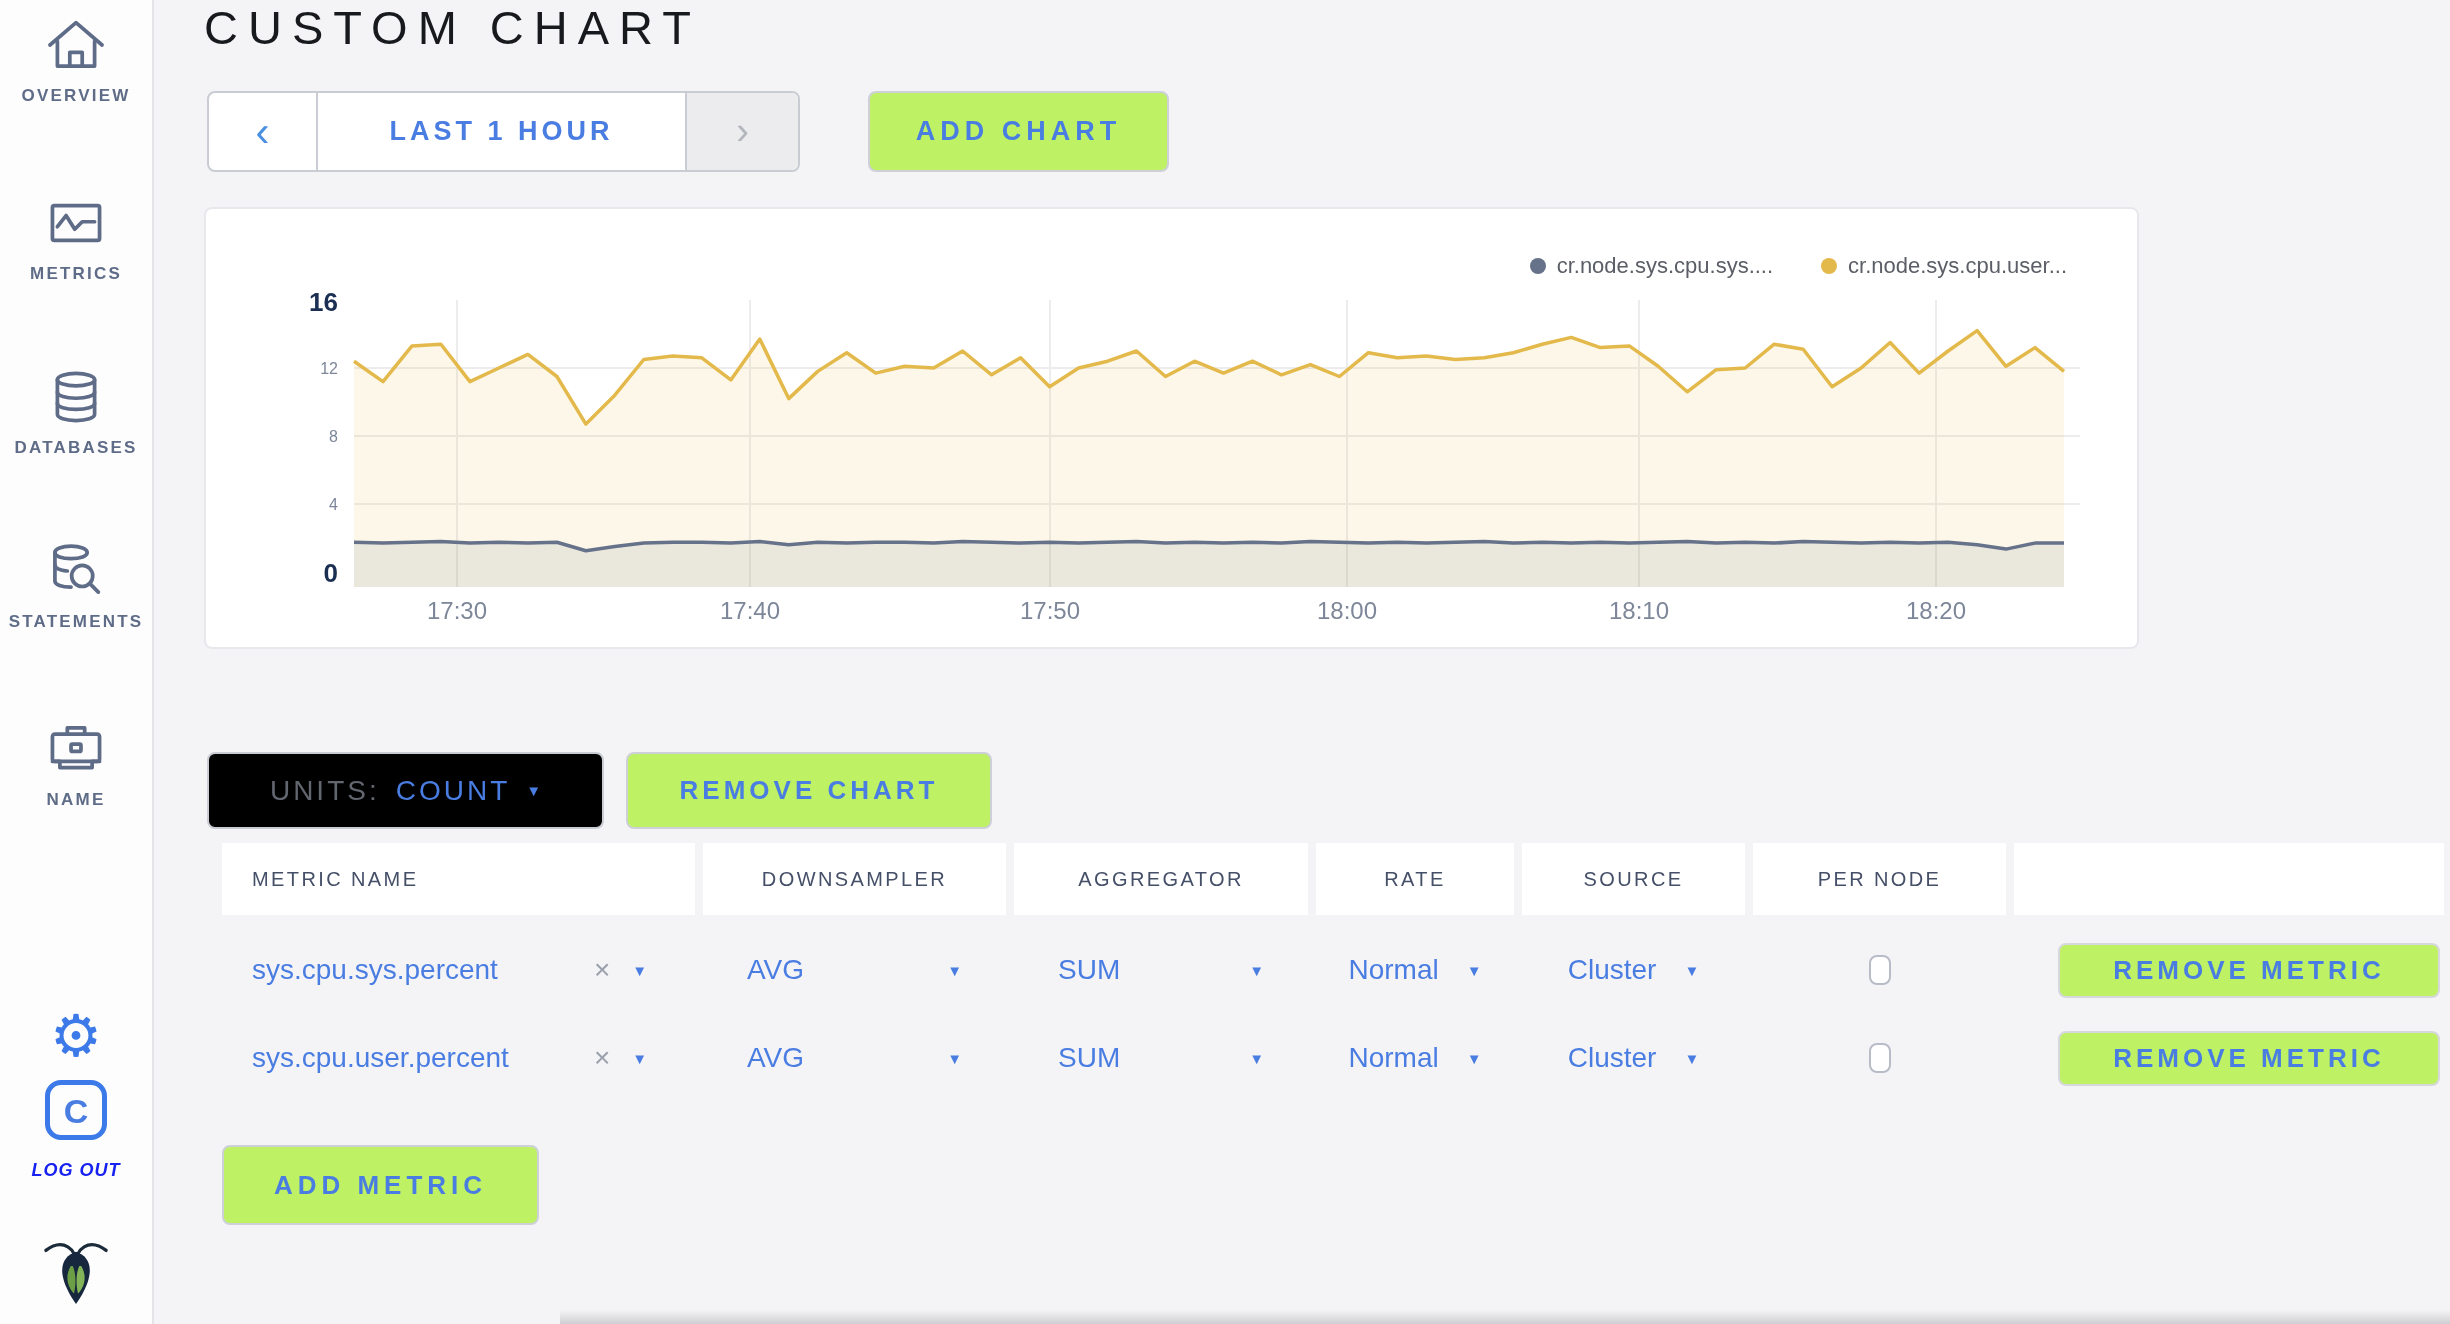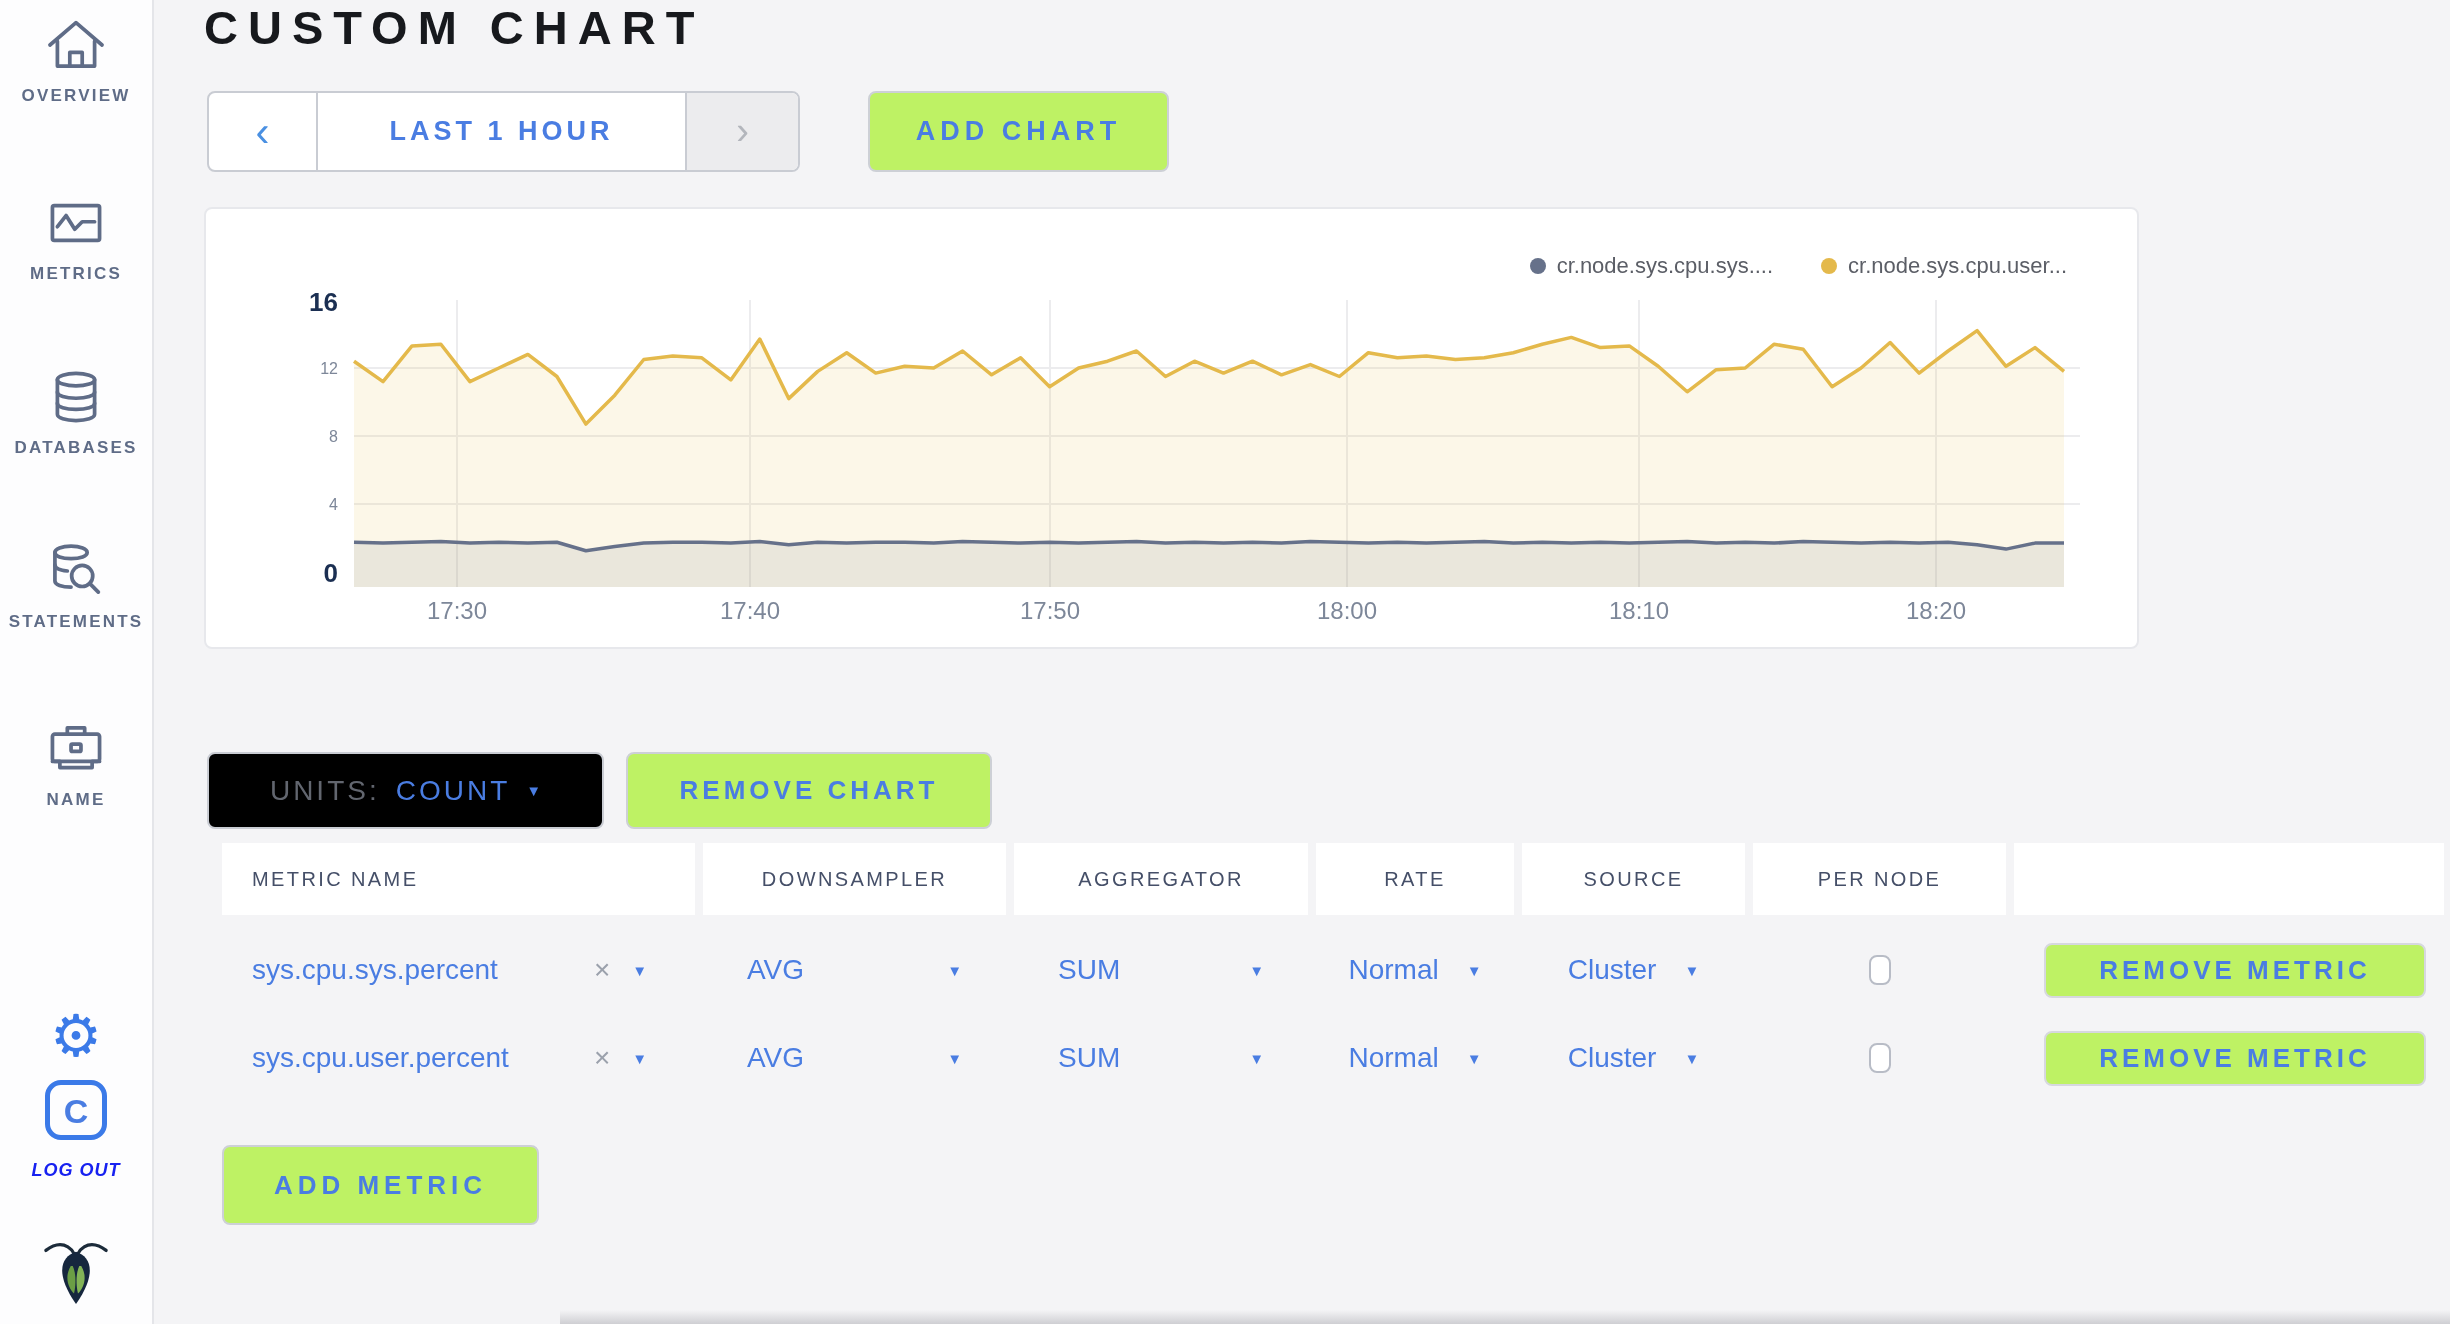--- a/index.html
+++ b/index.html
@@ -15,21 +15,21 @@
   }
   .nav-item { position:absolute; left:0; width:152px; text-align:center; cursor:pointer; }
   .nav-item .nicon { display:block; height:62px; }
   .nav-item .nlabel {
     display:block; margin-top:10px; font-size:17px; font-weight:bold;
     letter-spacing:2.2px; color:#5f6c87;
   }
   .logout-label { font-size:18px; font-weight:bold; letter-spacing:1px; color:#1721f0; }
   
   .page-title {
-    position:absolute; left:204px; top:0px; font-size:47px; font-weight:bold;
+    position:absolute; left:204px; top:0px; font-size:47px; font-weight:normal;
     letter-spacing:10px; color:#17191d;
   }
   
   .timebar { position:absolute; left:207px; top:91px; height:81px; display:flex;
     border:2px solid #c9ccd3; border-radius:8px; overflow:hidden; background:#fff; }
   .tseg { display:flex; align-items:center; justify-content:center; }
   .tseg.prev { width:109px; border-right:2px solid #c9ccd3; color:#4a90e2; font-size:42px; cursor:pointer; }
   .tseg.range { width:367px; color:#4a7de2; font-size:27px; font-weight:bold; letter-spacing:4px; cursor:pointer; }
   .tseg.next { width:113px; border-left:2px solid #c9ccd3; background:#ececee; color:#b3b6bc; font-size:38px; cursor:pointer; }
   .btn {
@@ -67,21 +67,21 @@
   .th.left { justify-content:flex-start; padding-left:30px; }
   .trow { position:absolute; left:222px; display:flex; gap:8px; align-items:center; height:80px; }
   .td { display:flex; align-items:center; position:relative; height:100%; }
   .metric-name { font-size:28px; color:#4a7de2; padding-left:30px; cursor:pointer; }
   .metric-ctrls { position:absolute; left:372px; display:flex; align-items:center; gap:22px; }
   .x-btn { font-size:28px; color:#9ba1ac; cursor:pointer; }
   .dd-spread { justify-content:space-between; padding:0 44px; cursor:pointer; }
   .dd-center { justify-content:center; gap:28px; cursor:pointer; }
   .dd-value { font-size:28px; color:#4a7de2; }
   .checkbox { width:22px; height:30px; background:#fff; border:2px solid #b8bcc6; border-radius:8px; margin:0 auto; cursor:pointer; }
-  .remove-metric { width:382px; height:55px; margin-left:30px; font-size:26px; letter-spacing:4px; border-color:#d6d8de; }
+  .remove-metric { width:382px; height:55px; margin-left:44px; font-size:26px; letter-spacing:4px; border-color:#d6d8de; }
   .add-metric { position:absolute; left:222px; top:1145px; width:317px; height:80px; font-size:26px; letter-spacing:5px; }
   .bottom-shadow { position:absolute; left:560px; right:0; bottom:0; height:14px;
     background:linear-gradient(to top, rgba(110,110,120,0.28), rgba(110,110,120,0)); }
   svg.icon { display:block; margin:0 auto; }
 </style>
 </head>
 <body>
 
 <div class="app">
 

